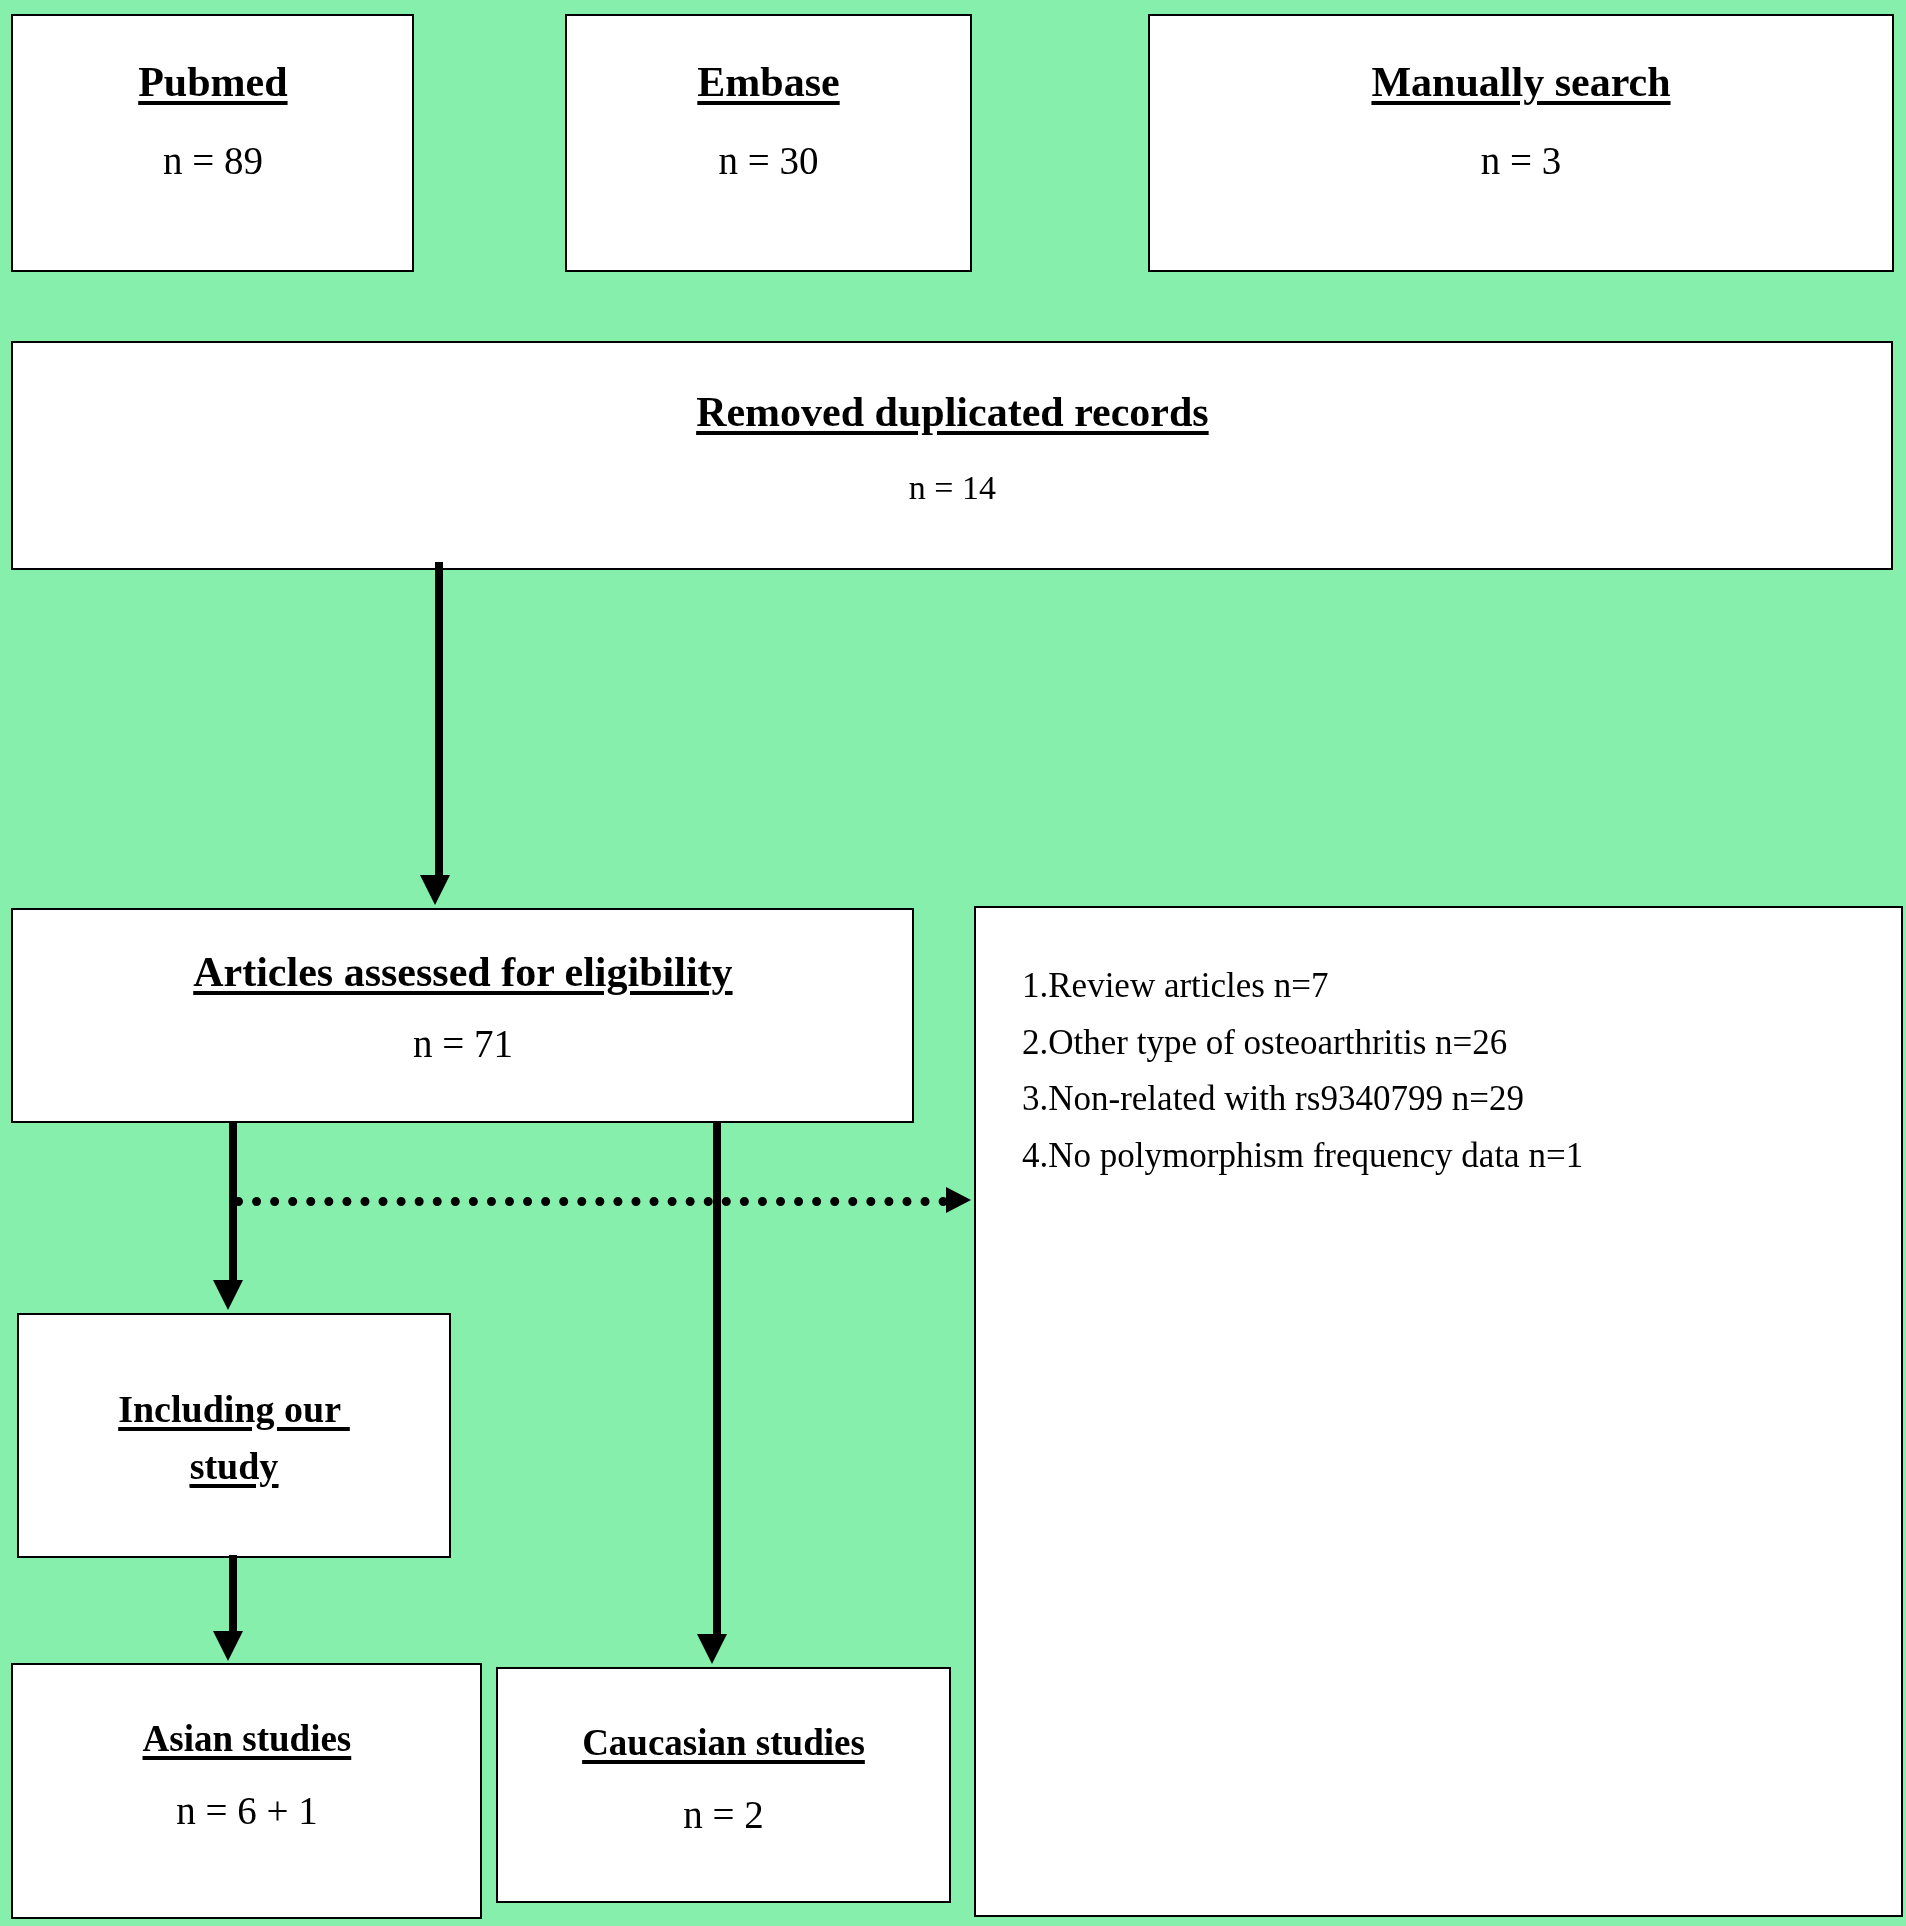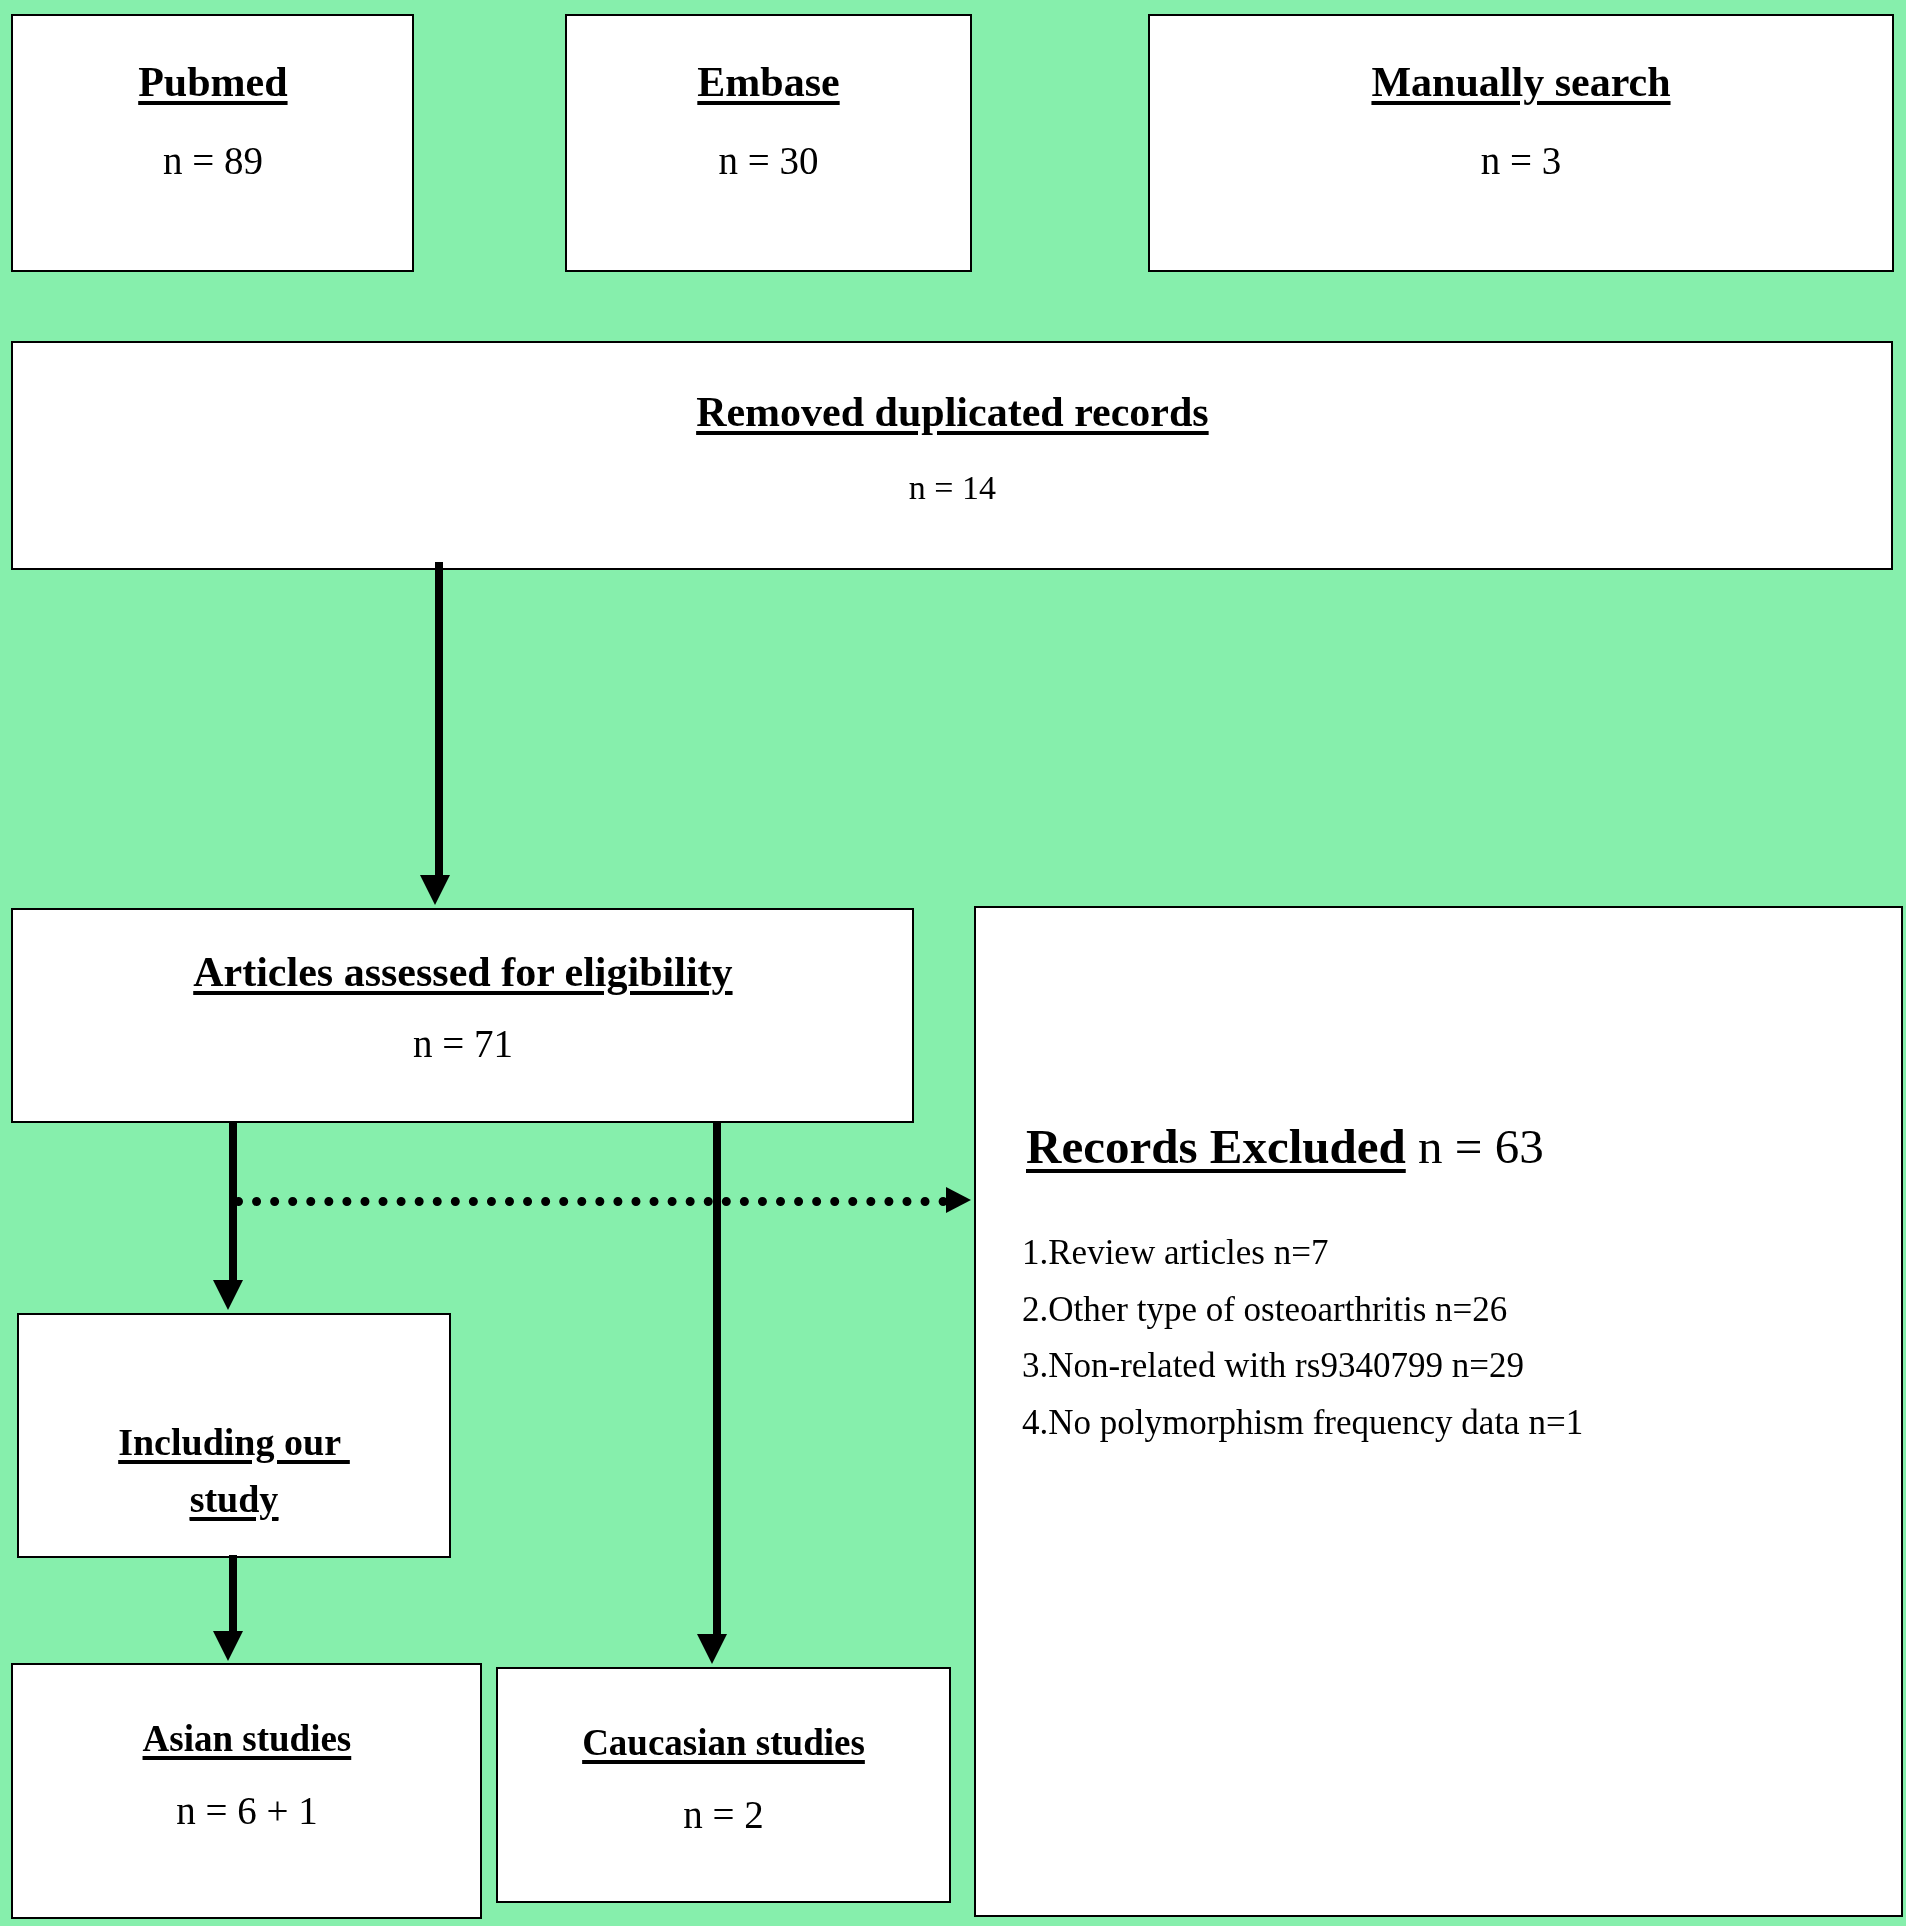--- a/index.html
+++ b/index.html
@@ -59,21 +59,21 @@
   #box-pubmed .box-count,
   #box-embase .box-count,
   #box-manual .box-count    { margin-top: 34px;  font-size: 39px; }
 
   #box-duplicates .box-title { margin-top: 46px; font-size: 42px; }
   #box-duplicates .box-count { margin-top: 33px;  font-size: 34px; }
 
   #box-eligibility .box-title { margin-top: 39px;  font-size: 42px; }
   #box-eligibility .box-count { margin-top: 27.4px;  font-size: 39px; }
 
-  #box-including .box-title   { margin-top: 99px; font-size: 38px; line-height: 1.5; }
+  #box-including .box-title   { margin-top: 66px; font-size: 38px; line-height: 1.5; }
   #box-including .box-title .line2 { display: block; text-decoration: underline; }
 
   #box-asian .box-title,
   #box-caucasian .box-title  { margin-top: 53px; font-size: 37px; }
   #box-asian .box-count,
   #box-caucasian .box-count  { margin-top: 31px;  font-size: 39px; }
 
   
   #box-excluded { align-items: flex-start; }
   .excluded-heading {
@@ -164,21 +164,20 @@
     <div class="box-title">Removed duplicated records</div>
     <div class="box-count">n = 14</div>
   </div>
 
   <div class="box" id="box-eligibility">
     <div class="box-title">Articles assessed for eligibility</div>
     <div class="box-count">n = 71</div>
   </div>
 
   <div class="box" id="box-excluded">
-    <div class="excluded-heading"><span class="hl">Records Excluded</span><span> n = 63</span></div>
     <ul class="excluded-list">
       <li>1.Review articles n=7</li>
       <li>2.Other type of osteoarthritis n=26</li>
       <li>3.Non-related with rs9340799 n=29</li>
       <li>4.No polymorphism frequency data n=1</li>
     </ul>
   </div>
 
   <div class="box" id="box-including">
     <div class="box-title"><span>Including our </span><span class="line2">study</span></div>

